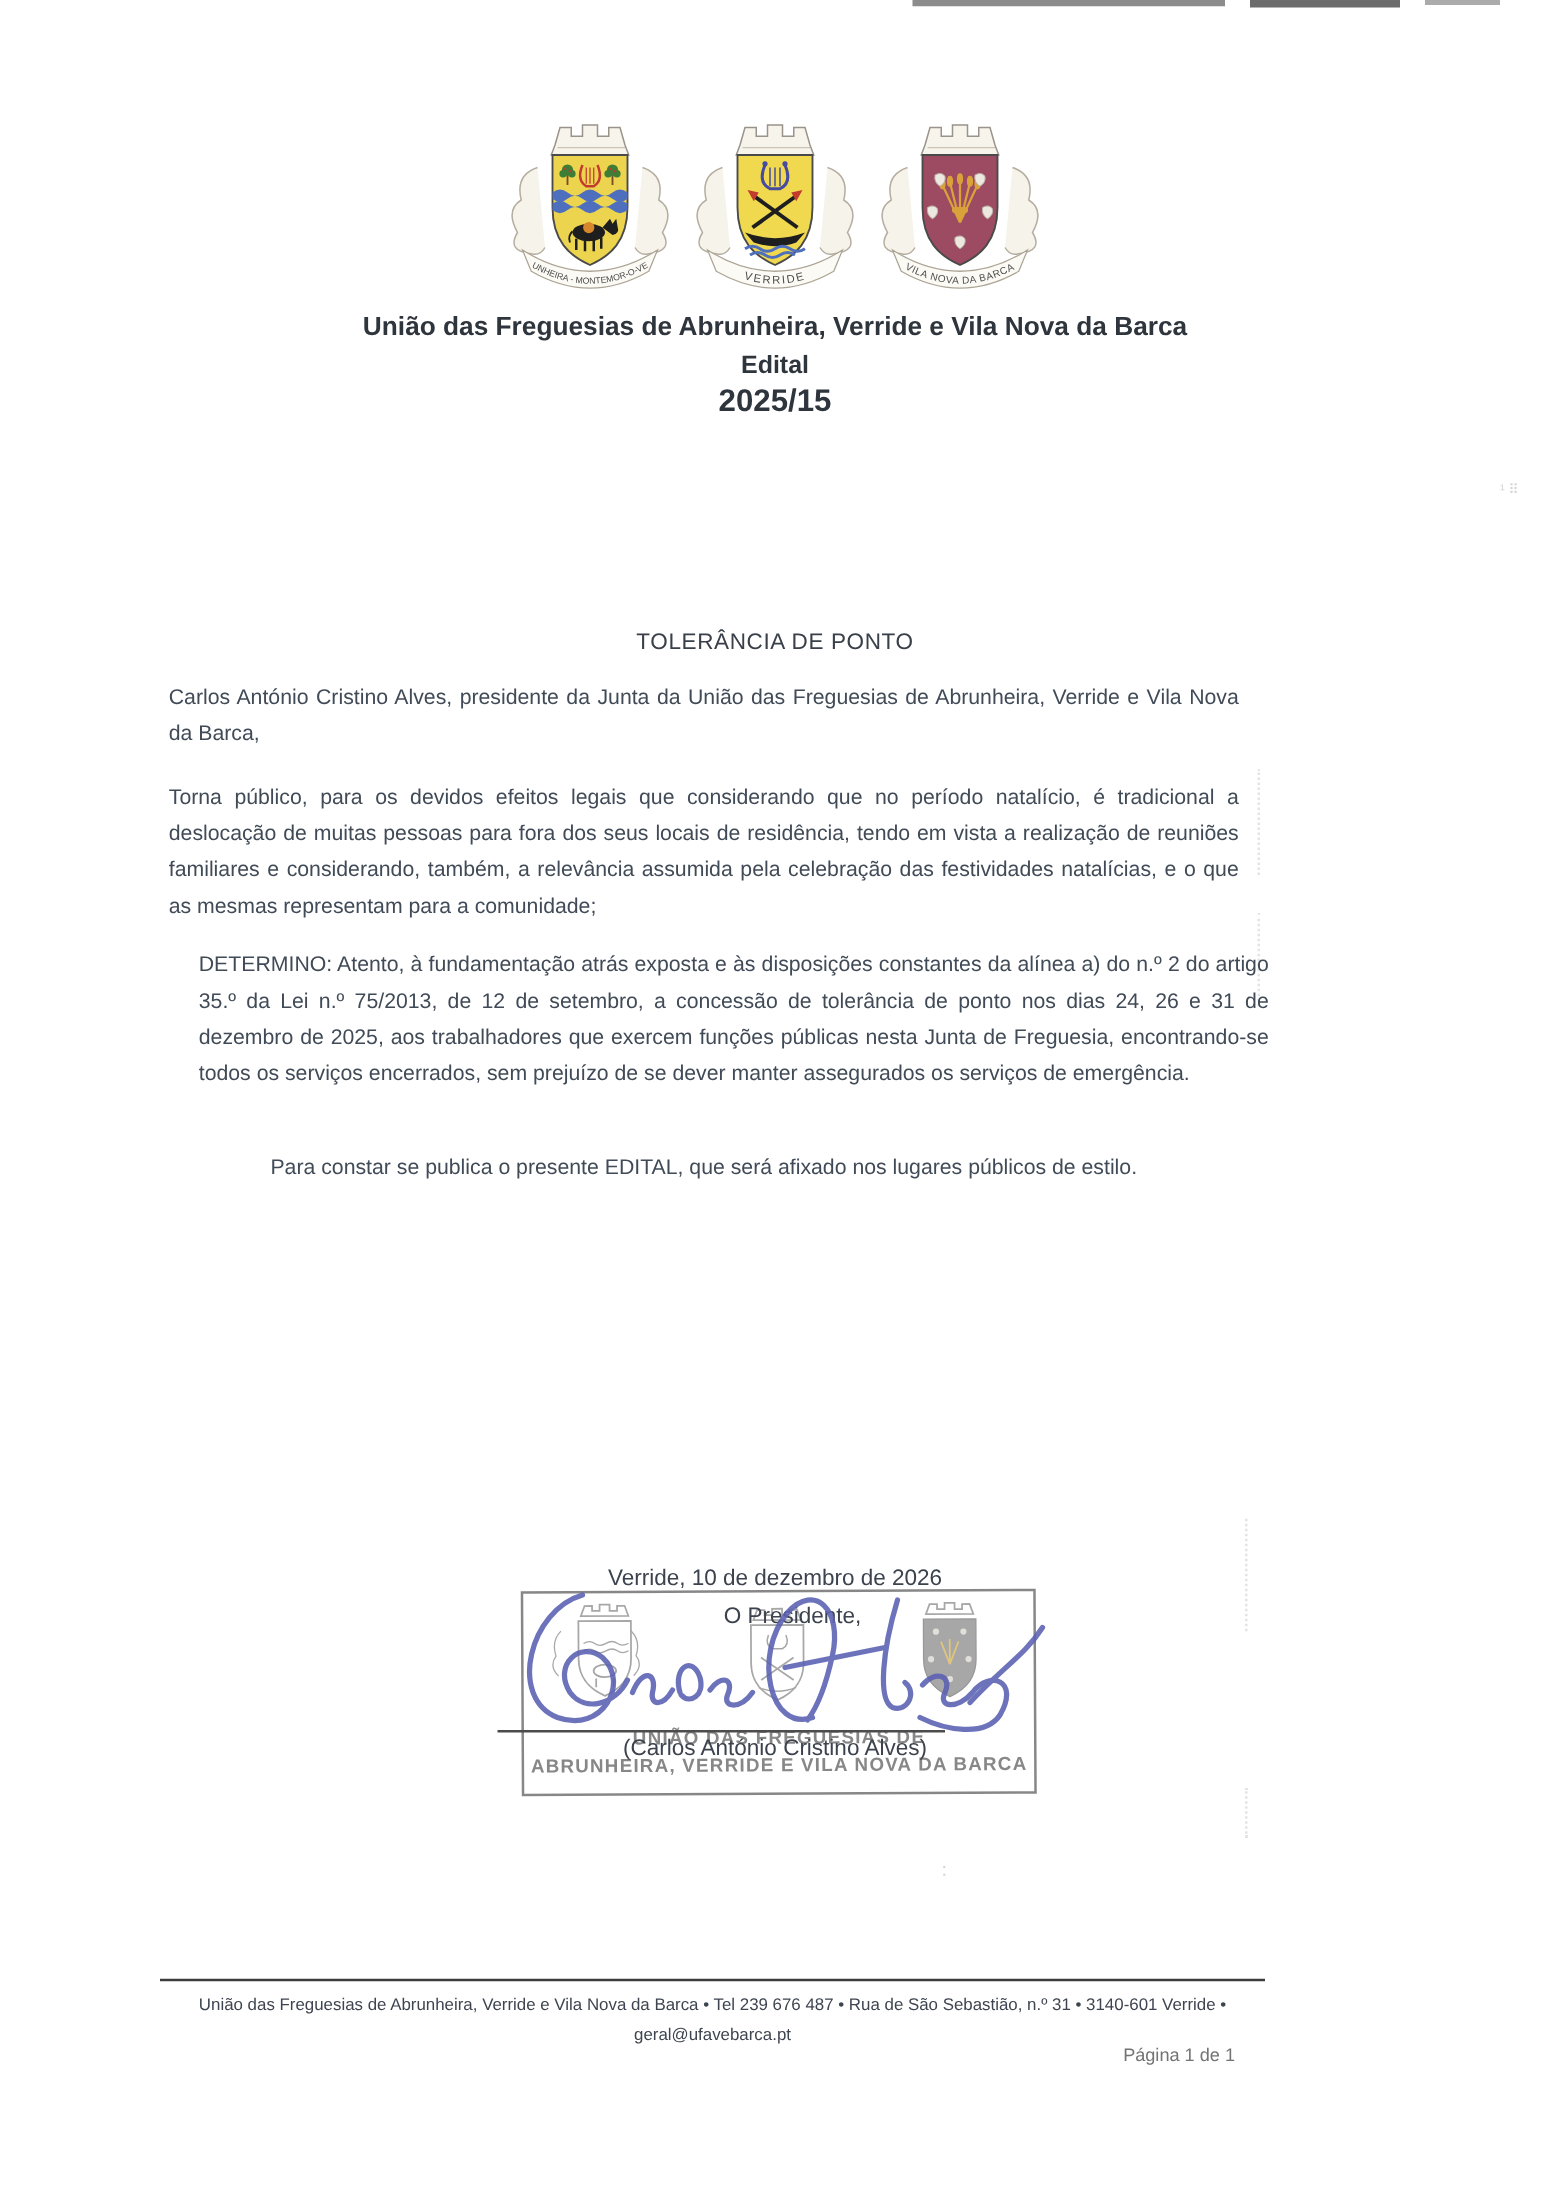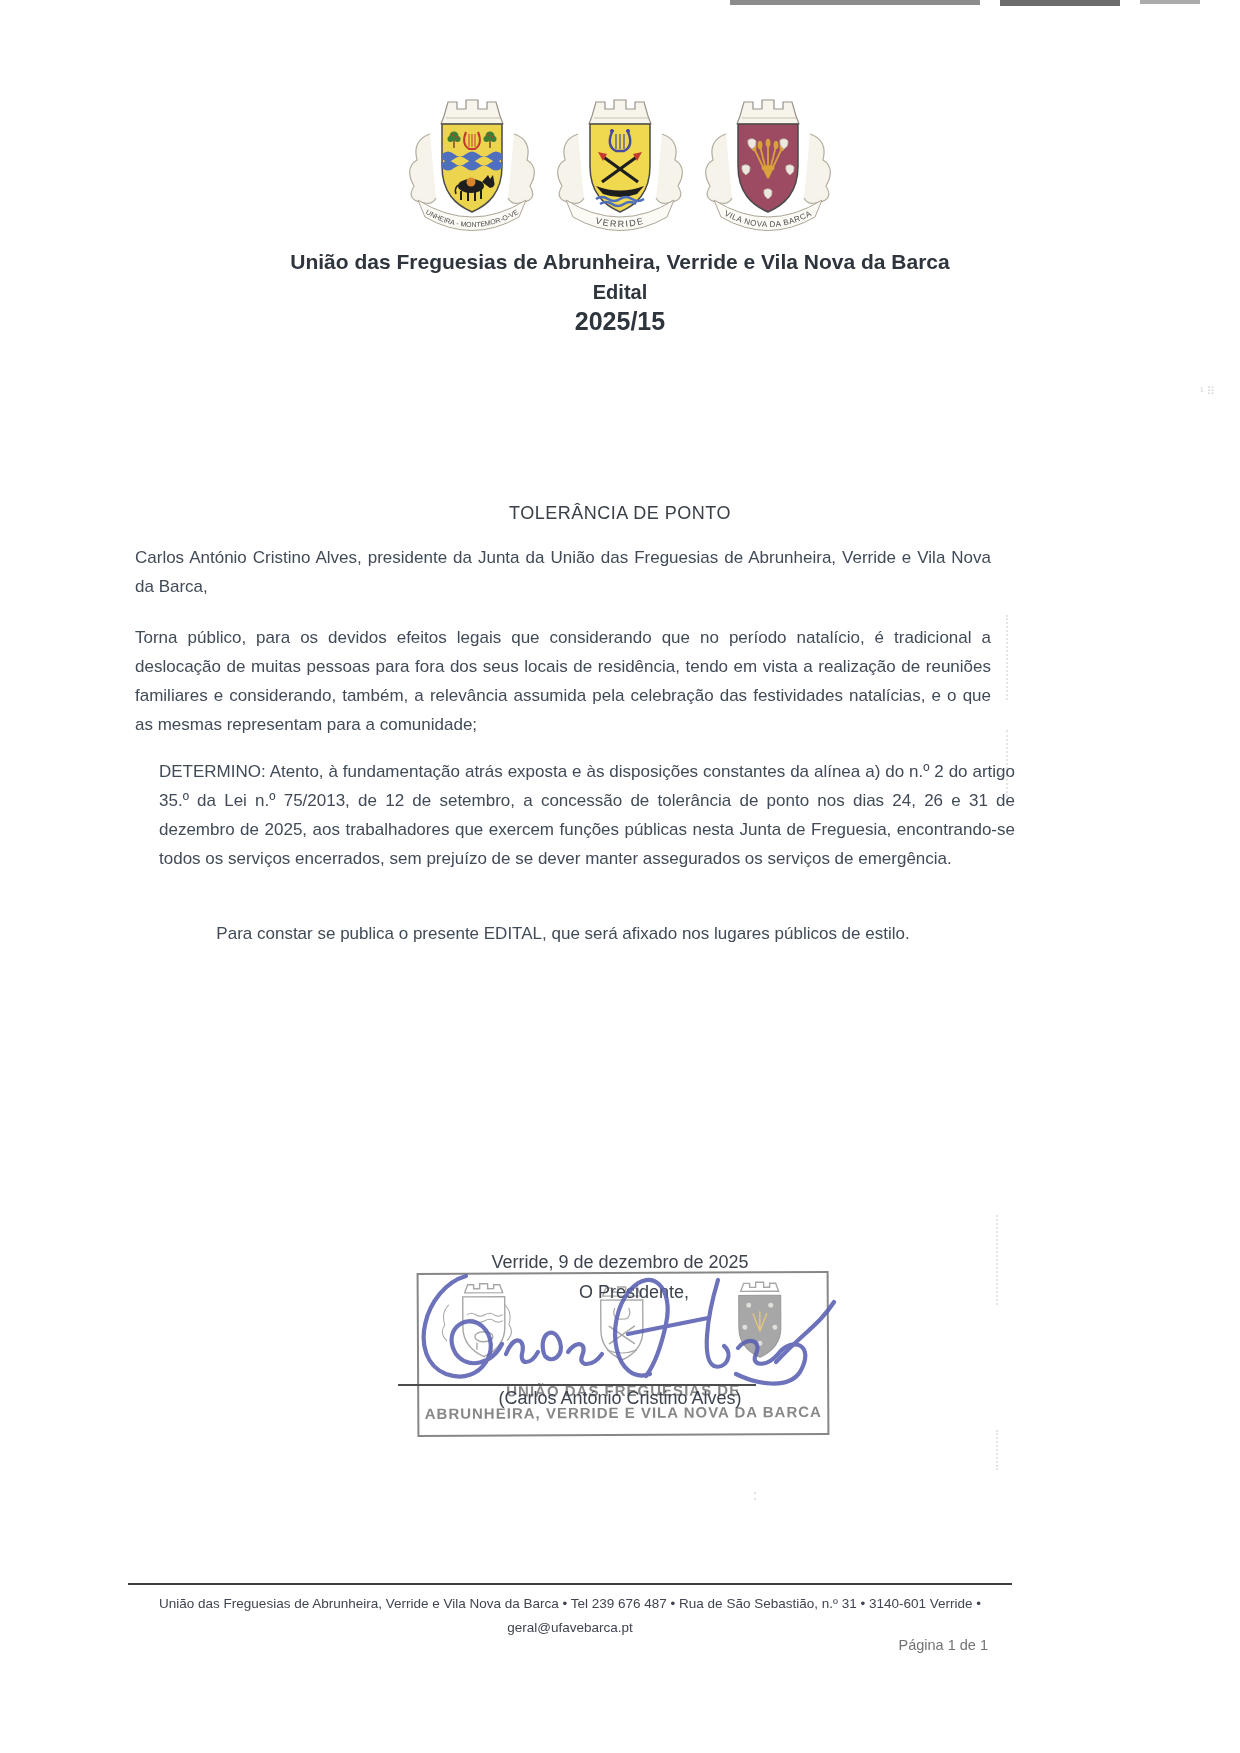--- a/index.html
+++ b/index.html
@@ -174,21 +174,21 @@
     <div class="doc-number">2025/15</div>
   </div>
 
   <div class="main-heading">TOLERÂNCIA DE PONTO</div>
 
   <p class="para p2">Torna público, para os devidos efeitos legais que considerando que no período natalício, é tradicional a deslocação de muitas pessoas para fora dos seus locais de residência, tendo em vista a realização de reuniões familiares e considerando, também, a relevância assumida pela celebração das festividades natalícias, e o que as mesmas representam para a comunidade;</p>
   <p class="para p1">Carlos António Cristino Alves, presidente da Junta da União das Freguesias de Abrunheira, Verride e Vila Nova da Barca,</p>
   <p class="para p3">DETERMINO: Atento, à fundamentação atrás exposta e às disposições constantes da alínea a) do n.º 2 do artigo 35.º da Lei n.º 75/2013, de 12 de setembro, a concessão de tolerância de ponto nos dias 24, 26 e 31 de dezembro de 2025, aos trabalhadores que exercem funções públicas nesta Junta de Freguesia, encontrando-se todos os serviços encerrados, sem prejuízo de se dever manter assegurados os serviços de emergência.</p>
   <p class="para p4">Para constar se publica o presente EDITAL, que será afixado nos lugares públicos de estilo.</p>
 
-  <div class="sig-date">Verride, 9 de dezembro de 2025</div>
+  <div class="sig-date">Verride, 10 de dezembro de 2026</div>
   <div class="sig-role">O Presidente,</div>
 
   <div class="stamp-box">
     <svg class="stamp-art" width="404" height="156" viewBox="0 0 404 156">
       <g stroke="#8f8f8f" fill="none" stroke-width="1.4" opacity=".85">
         <path d="M46,18 l3,-8 h6 v4 h6 v-5 h8 v5 h6 v-4 h6 l3,8 h-38 z"></path>
         <path d="M44,22 h42 v30 c0,17 -10,25 -21,30 c-11,-5 -21,-13 -21,-30 z"></path>
         <path d="M48,40 q5,-3 9,0 t9,0 t9,0 t9,0 M48,46 q5,-3 9,0 t9,0 t9,0 t9,0" stroke-width="1"></path>
         <ellipse cx="65" cy="62" rx="9" ry="5"></ellipse>
         <path d="M58,68 v7 M72,68 v7"></path>

